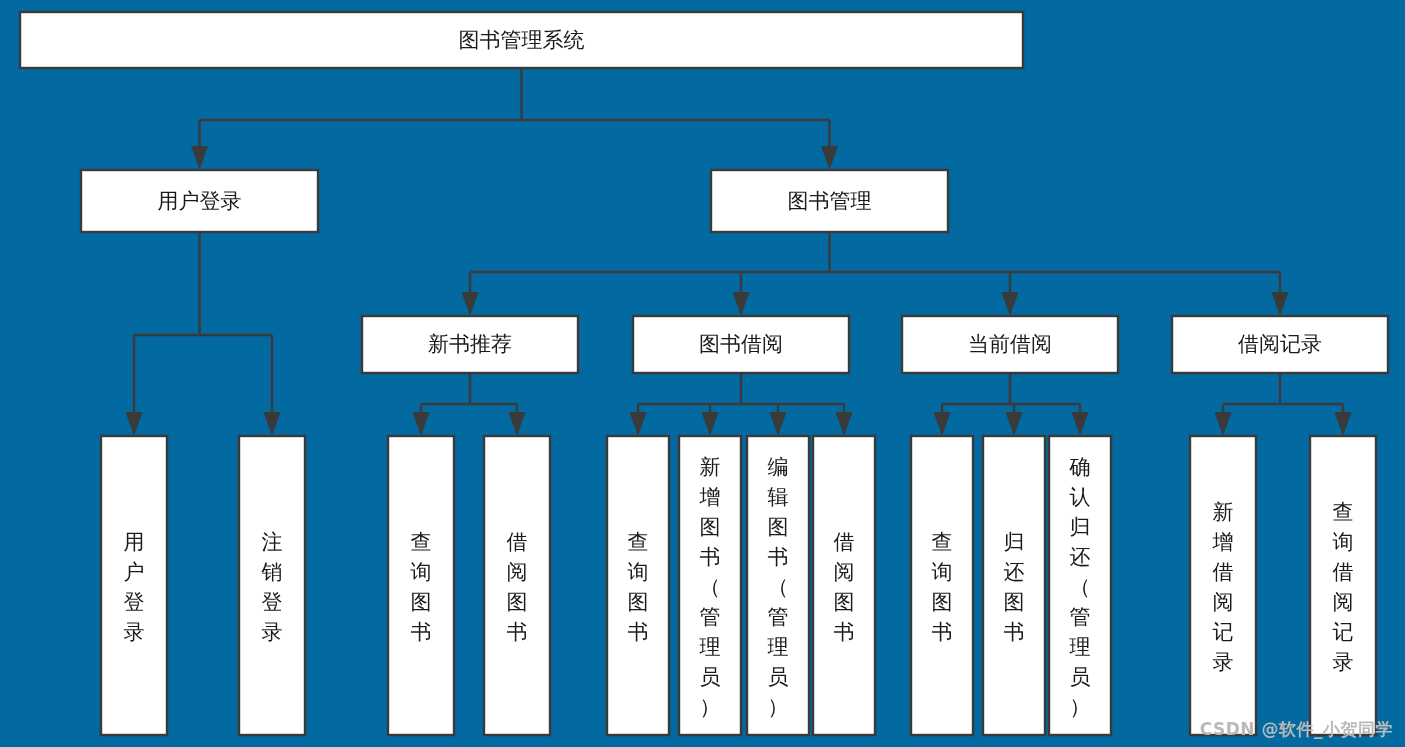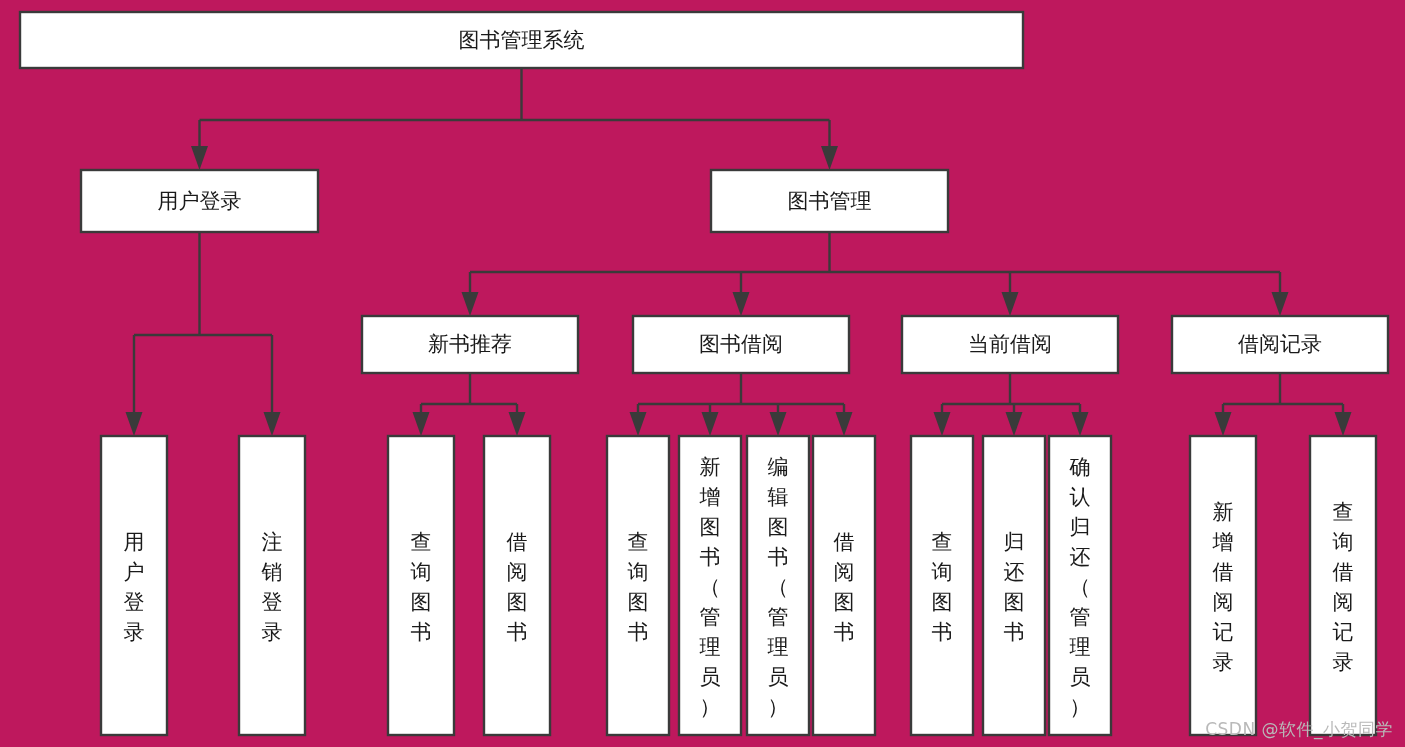--- a/index.html
+++ b/index.html
@@ -11,21 +11,21 @@
   body {
     width: 1405px;
     height: 747px;
     font-family: "DejaVu Sans", "Liberation Sans", sans-serif;
     overflow: hidden;
   }
   #diagram-root {
     position: relative;
     width: 1405px;
     height: 747px;
-    background: #be185d;
+    background: #0369a1;
   }
   svg#flow-svg {
     position: absolute;
     top: 0;
     left: 0;
     width: 1405px;
     height: 747px;
     display: block;
   }
   .node-box {
@@ -59,20 +59,21 @@
   .watermark {
     position: absolute;
     right: 12px;
     bottom: 6px;
     font-family: "DejaVu Sans", "Liberation Sans", sans-serif;
     font-size: 17px;
     color: #b9b9b9;
     letter-spacing: 0.5px;
     white-space: nowrap;
     user-select: none;
+    font-weight: bold;
   }
 </style>
 </head>
 <body>
 
 <div id="diagram-root">
 
   <svg id="flow-svg" viewBox="0 0 1405 747" xmlns="http://www.w3.org/2000/svg">
 
     <g>

